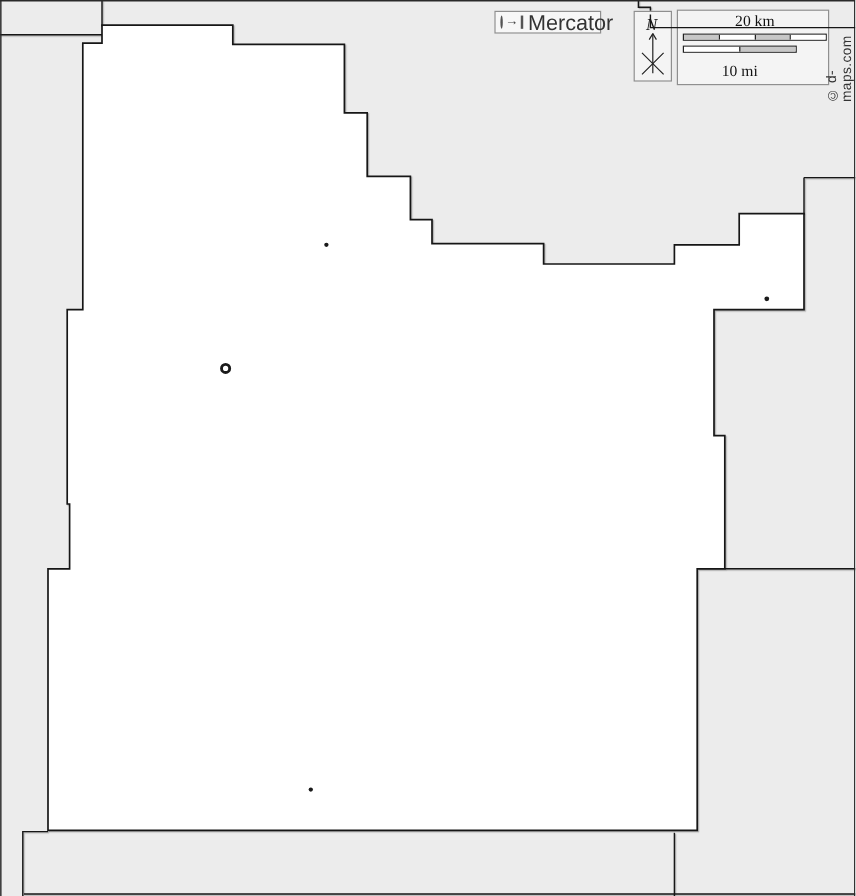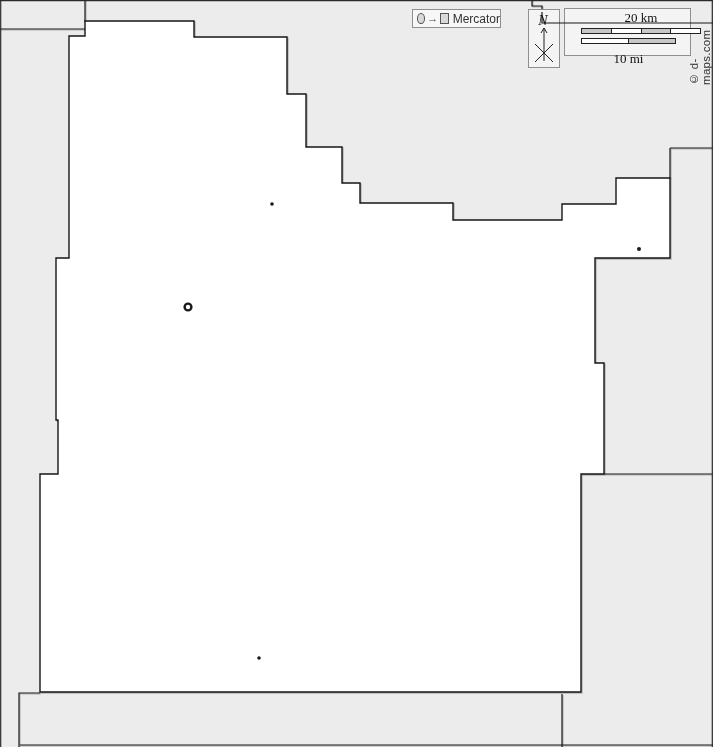--- a/index.html
+++ b/index.html
@@ -16,24 +16,24 @@
     box-sizing:border-box;color:#222;
   }
   .mercator-box{
     left:412px;top:9px;width:89px;height:19px;background:#f7f7f7;
     display:flex;align-items:center;padding-left:4px;
   }
   .mercator-box .shape{display:inline-block;width:9px;height:9px;
     background:#d9d9d9;border:1px solid #555;box-sizing:content-box;}
   .mercator-box .shape.circle{border-radius:50%;}
   .mercator-box .arrow{font-size:11px;color:#444;margin:0 2px 0 2px;line-height:1;}
-  .mercator-box .lbl{font-size:12px;color:#333;margin-left:4px;line-height:1;}
+  .mercator-box .lbl{font-size:18px;color:#333;margin-left:4px;line-height:1;}
 
   .compass-box{left:528px;top:9px;width:32px;height:59px;}
-  .scale-box{left:564px;top:8px;width:127px;height:48px;padding-left:16px;}
+  .scale-box{left:564px;top:8px;width:127px;height:63px;padding-left:4px;}
 
   .scale-label{
     font-family:"Liberation Serif",serif;font-size:13px;color:#111;
     text-align:center;line-height:14px;
   }
   .km-label{width:120px;margin-top:2px;}
   .mi-label{width:95px;margin-top:8px;}
   .bar{display:flex;border:1px solid #222;box-sizing:border-box;}
   .km-bar{width:120px;height:6px;margin-top:3px;}
   .mi-bar{width:95px;height:6px;margin-top:4px;}

